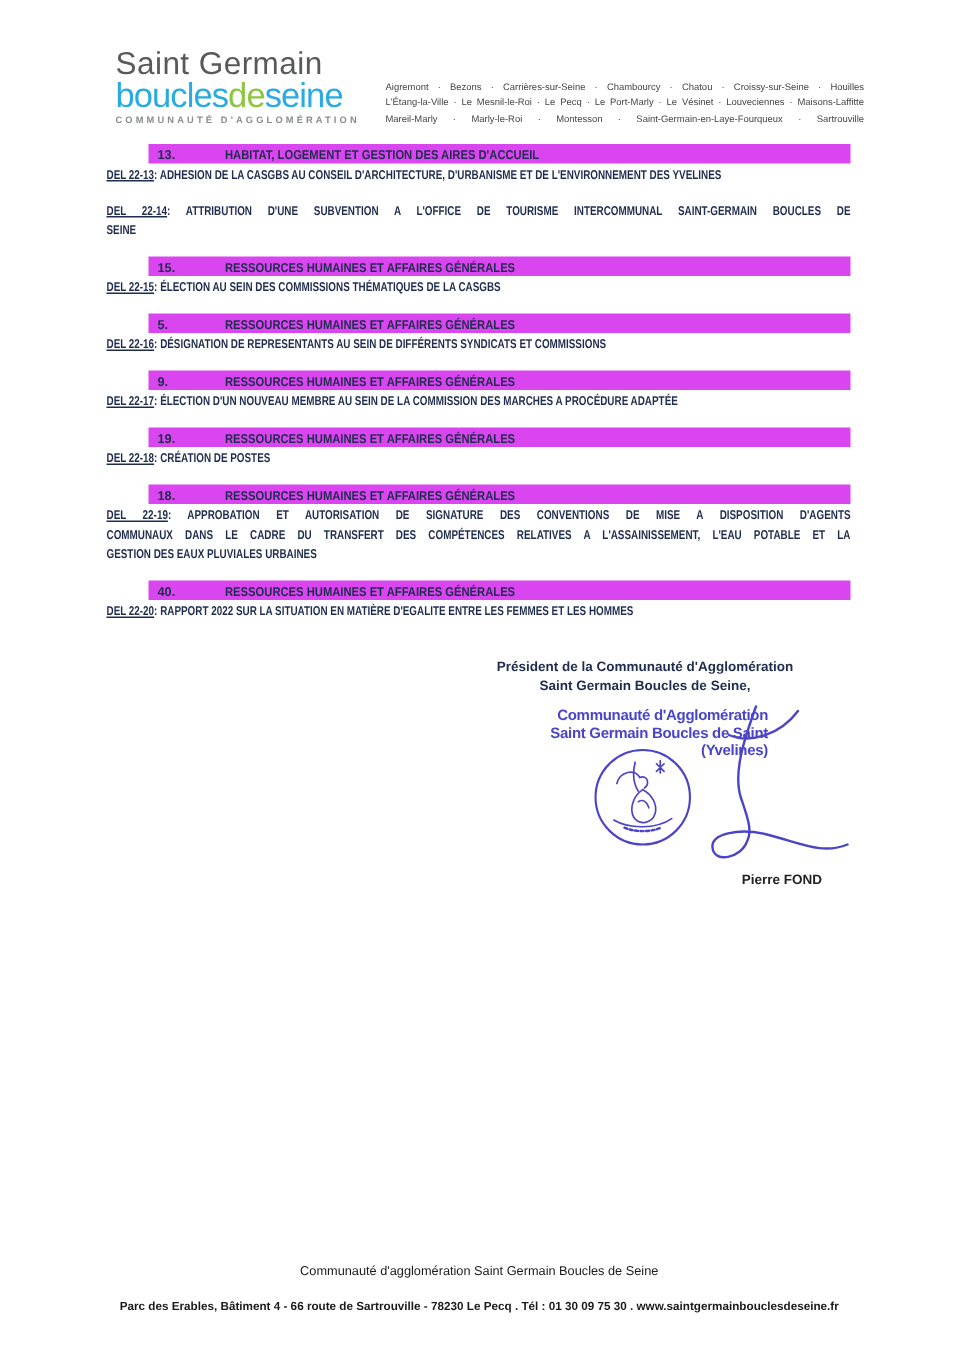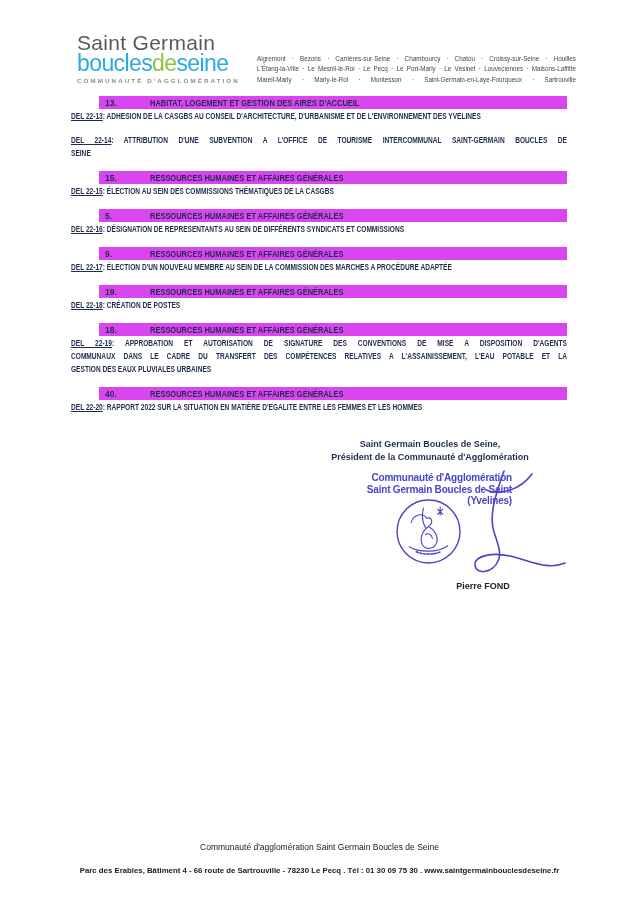--- a/index.html
+++ b/index.html
@@ -32,21 +32,21 @@
   .line.stretch{text-align:justify;text-align-last:justify;}
   .ref{text-decoration:underline;text-underline-offset:1px;}
 
   
   .sig-heading{position:absolute;left:285px;top:438px;width:290px;text-align:center;
                font-size:9px;font-weight:bold;line-height:13px;color:#1f2c4d;}
   .stamp-text{position:absolute;left:330px;top:472px;width:182px;text-align:right;
               color:#4a45c6;font-weight:bold;font-size:10px;line-height:11.5px;letter-spacing:-.2px;}
   .seal{position:absolute;left:395px;top:498px;width:67px;height:67px;}
   .sig-svg{position:absolute;left:448px;top:466px;width:122px;height:114px;}
-  .signer{position:absolute;left:418px;top:581px;width:130px;text-align:center;
+  .signer{position:absolute;left:418px;top:581px;width:130px;text-align:right;
           font-size:9px;font-weight:bold;color:#222;}
 
   
   .footer-line1{position:absolute;left:0;top:842px;width:639px;text-align:center;
                 font-size:8.5px;font-weight:normal;color:#1a1a1a;}
   .footer-line2{position:absolute;left:0;top:866px;width:639px;text-align:center;
                 font-size:7.8px;font-weight:bold;color:#1a1a1a;}
 </style>
 </head>
 <body>
@@ -133,22 +133,22 @@
         <span class="item-number">40.</span>
         <span class="item-category">RESSOURCES HUMAINES ET AFFAIRES GÉNÉRALES</span>
       </div>
       <div class="item-body">
           <div class="line"><span class="ref">DEL 22-20</span>: RAPPORT 2022 SUR LA SITUATION EN MATIÈRE D'EGALITE ENTRE LES FEMMES ET LES HOMMES</div>
         </div>
     </div>
     </div>
 
   <div class="sig-heading">
+    <div>Président de la Communauté d'Agglomération</div>
     <div>Saint Germain Boucles de Seine,</div>
-    <div>Président de la Communauté d'Agglomération</div>
   </div>
 
   <div class="stamp-text">
     <div>Communauté d'Agglomération</div>
     <div>Saint Germain Boucles de Saint</div>
     <div>(Yvelines)</div>
   </div>
 
   <svg class="seal" viewBox="0 0 66 66" fill="none" stroke="#4a45c6" stroke-linecap="round">
     <circle cx="33" cy="33" r="31" stroke-width="1.4"></circle>

